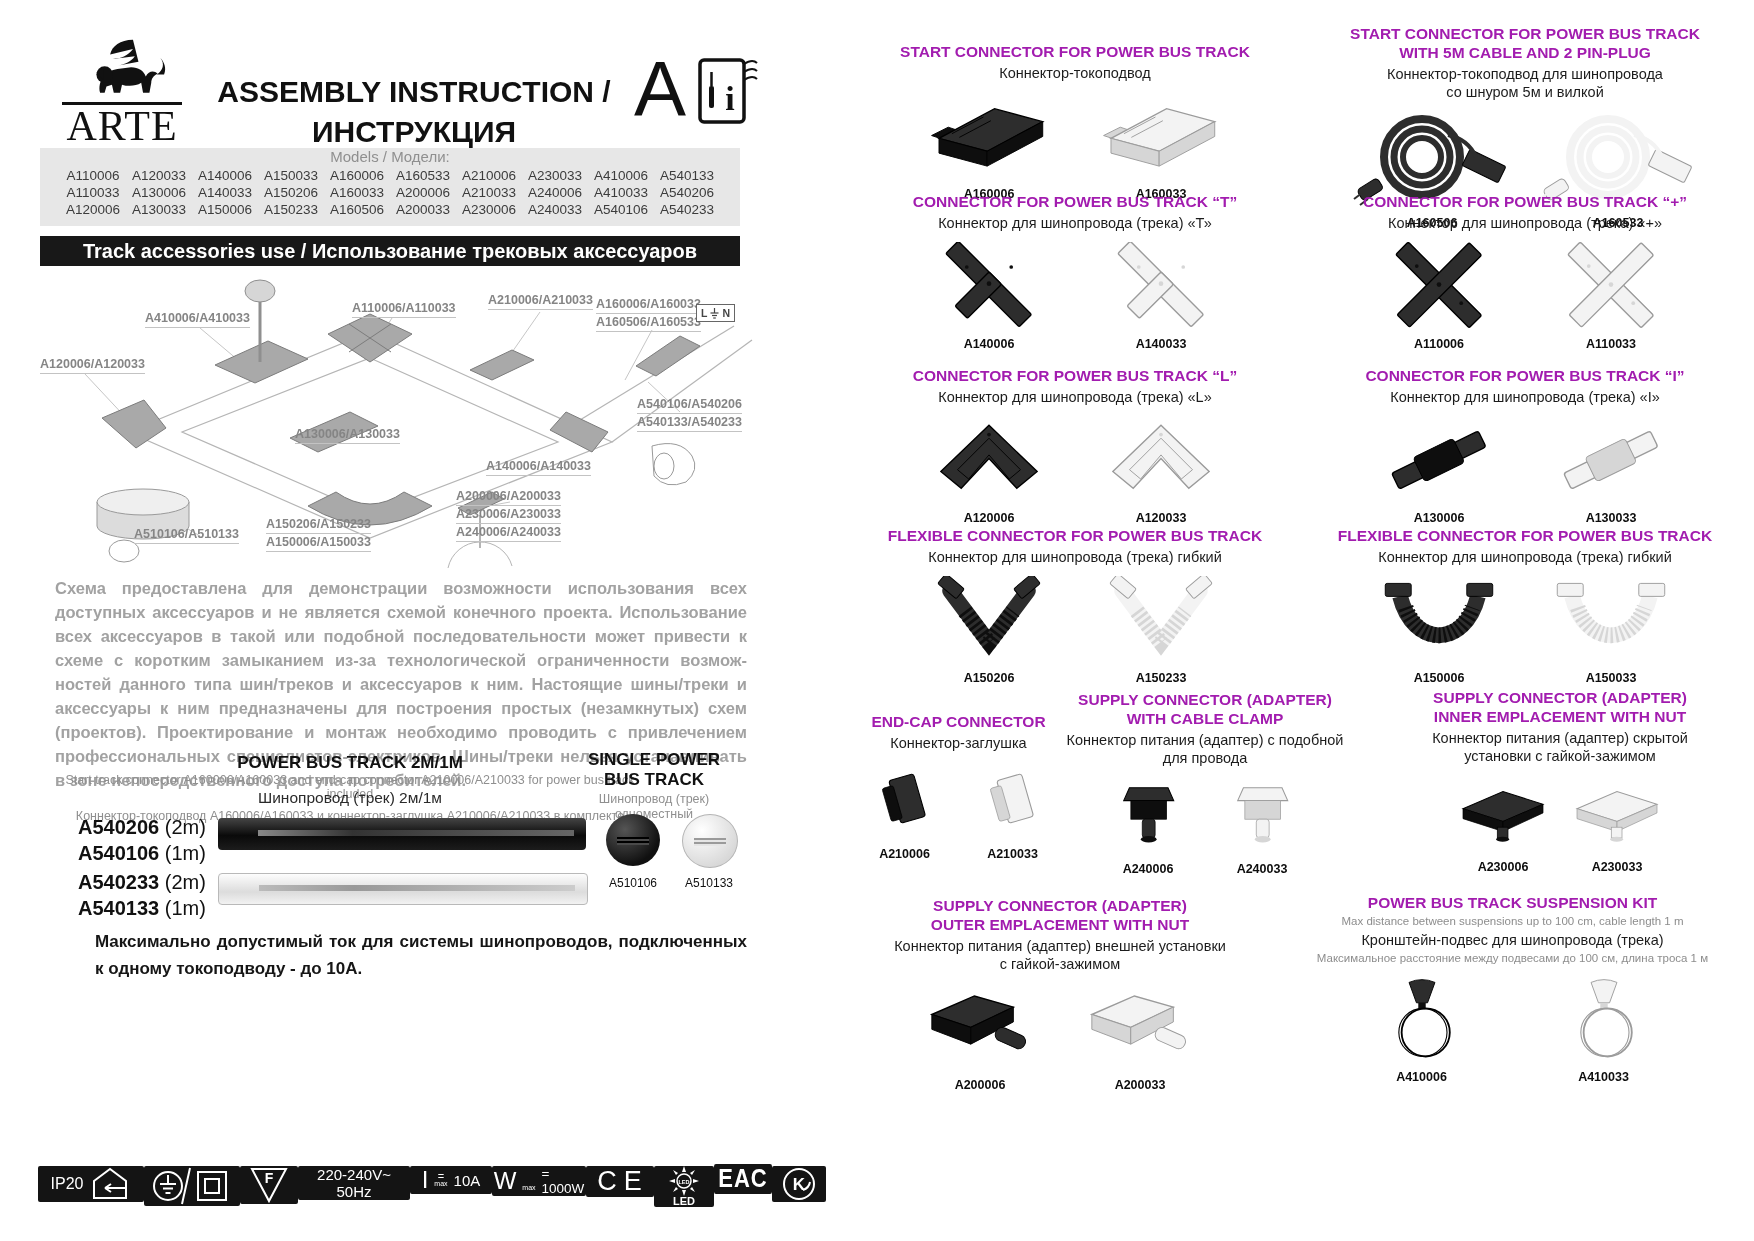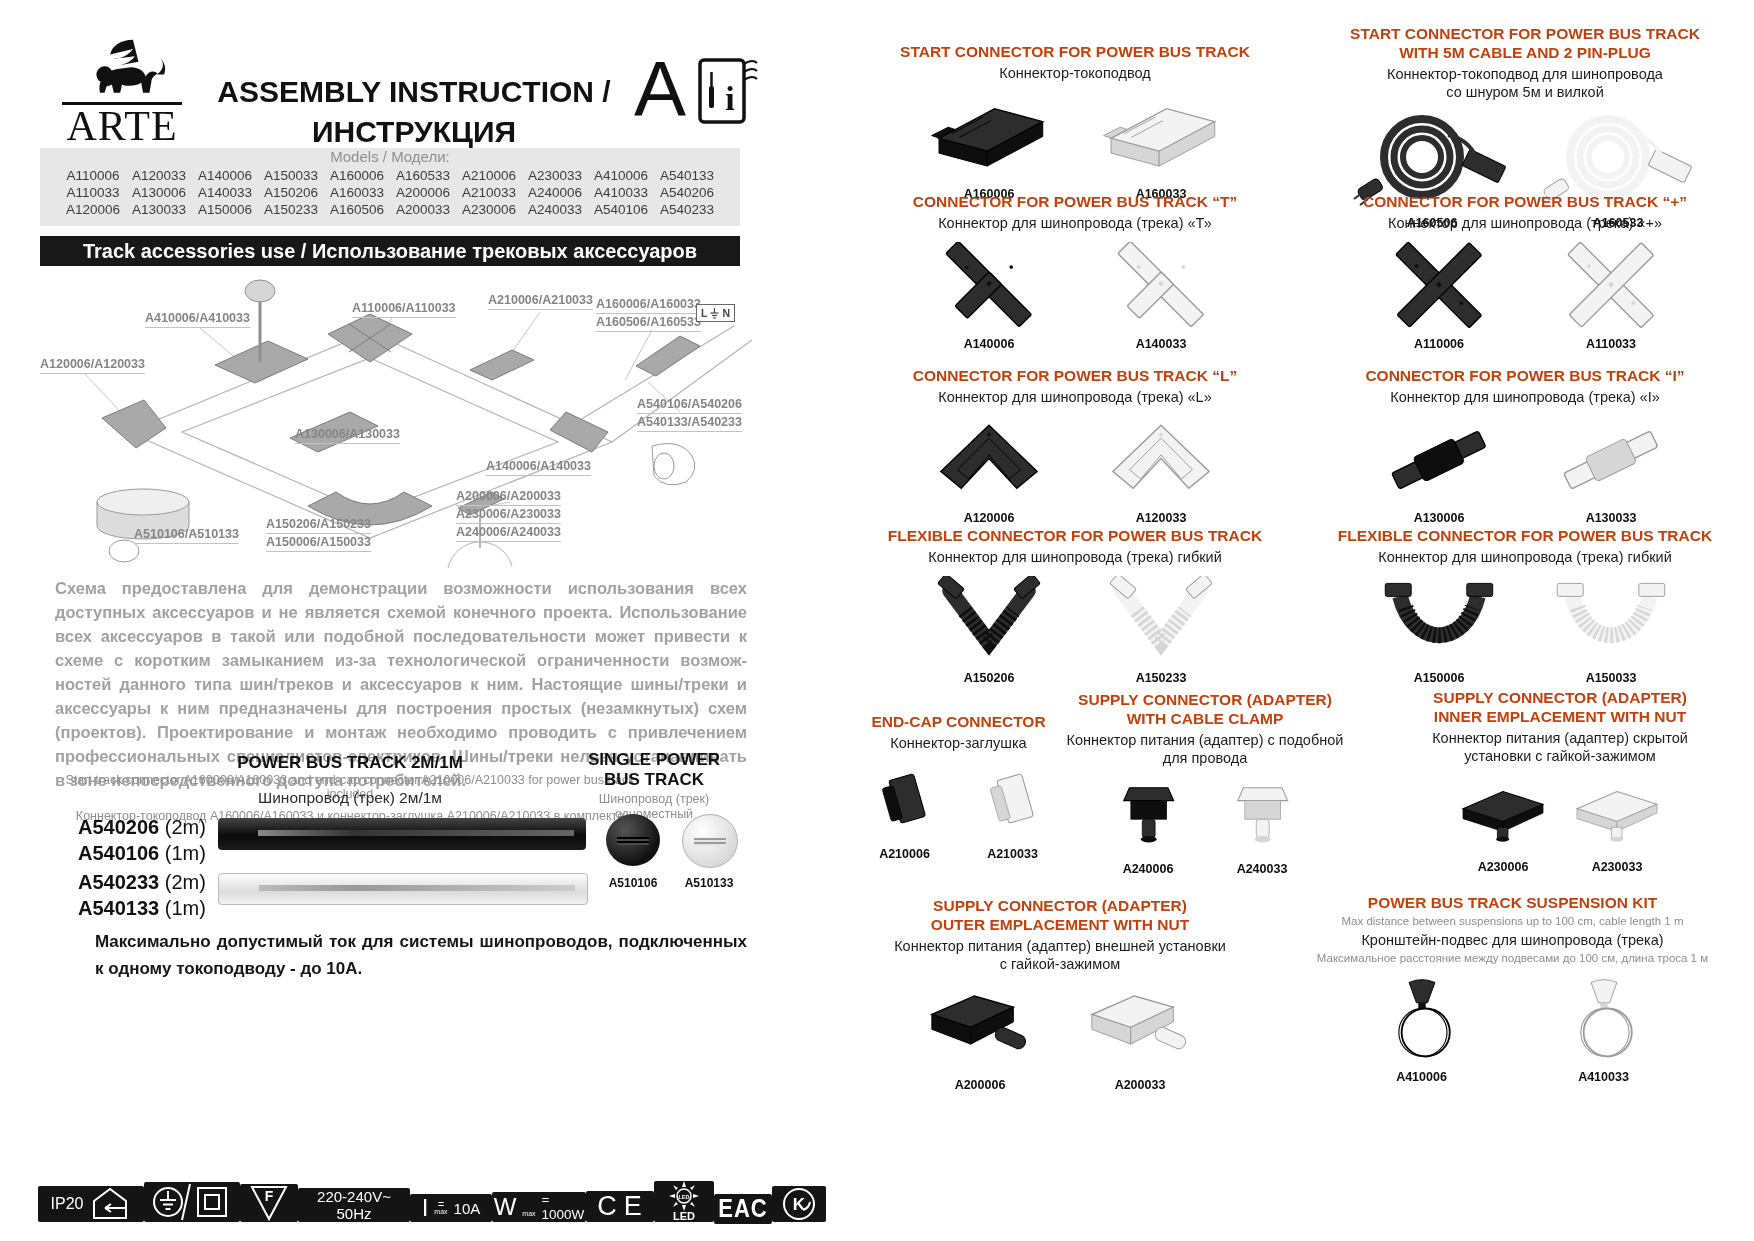--- a/index.html
+++ b/index.html
@@ -48,43 +48,43 @@
   .bar-w{top:873px;height:30px;background:linear-gradient(#fdfdfd,#dcdcdc 60%,#f2f2f2);border:1px solid #b9b9b9}
   .bar-w::after{content:"";position:absolute;left:40px;right:12px;top:11px;height:6px;background:linear-gradient(90deg,#bbb,#999 30%,#ccc)}
   .single-title{position:absolute;left:558px;top:750px;width:192px;text-align:center;font-weight:700;font-size:17px;line-height:20px;color:#111}
   .single-sub{position:absolute;left:558px;top:792px;width:192px;text-align:center;font-size:12.5px;color:#8f8f8f;line-height:15px}
   .disc{position:absolute;top:814px;width:54px;height:52px;border-radius:50%}
   .disc::after{content:"";position:absolute;left:20%;top:44%;width:60%;height:8px}
   .disc-b{left:606px;background:radial-gradient(circle at 35% 30%,#555,#101010 70%)}
   .disc-b::after{background:repeating-linear-gradient(180deg,#000 0 2px,#4a4a4a 2px 4px)}
   .disc-w{left:682px;background:radial-gradient(circle at 35% 30%,#fff,#d8d8d8 75%);border:1px solid #b5b5b5}
   .disc-w::after{background:repeating-linear-gradient(180deg,#9a9a9a 0 2px,#e5e5e5 2px 4px)}
-  .disc-code{position:absolute;top:876px;width:80px;text-align:center;font-size:12px;font-weight:700;color:#111}
+  .disc-code{position:absolute;top:876px;width:80px;text-align:center;font-size:12px;font-weight:400;color:#111}
 
   
   .warning{position:absolute;left:95px;top:928px;width:652px;font-size:17px;font-weight:700;color:#161616;text-align:justify;line-height:27px}
   .warning p{margin:0}
   .warning .ind{text-indent:50px}
 
   
-  .badges{position:absolute;left:38px;top:1166px;display:flex;align-items:flex-end;height:56px}
+  .badges{position:absolute;left:38px;top:1166px;display:flex;align-items:flex-start;height:56px}
   .badge{background:#141414;color:#fff;display:flex;align-items:center;justify-content:center;gap:6px;border-radius:2px;padding:0 6px;box-sizing:border-box}
   .badge svg{display:block}
   .b-volt{flex-direction:column;gap:0;font-size:15px;line-height:17px}
   .b-stack{display:flex;flex-direction:column;align-items:center;line-height:8px}
   .b-stack .eq{font-size:11px}
   .b-stack .mx{font-size:7px}
   .big-letter{font-size:24px;font-weight:400}
   .b-ce{font-size:27px;letter-spacing:7px;font-weight:500;padding-left:12px}
   .b-eac{font-size:22px;font-weight:700;transform:scaleY(1.15);letter-spacing:1px}
   .b-led{flex-direction:column;gap:0;line-height:11px;font-size:11px;font-weight:700}
 
   
   .card{position:absolute;text-align:center}
-  .card h3{font-size:15.5px;font-weight:700;margin:0;line-height:19px;color:#c2410c}
+  .card h3{font-size:15.5px;font-weight:700;margin:0;line-height:19px;color:#a21caf}
   .card .ru{font-size:14.5px;color:#1c1c1c;line-height:18px;margin:3px 0 0}
   .card .note{font-size:11.5px;color:#8d8d8d;line-height:14px;margin:2px 0 0}
   .items{display:flex;justify-content:center;align-items:flex-end;gap:40px;margin-top:10px}
   .card figure{margin:0}
   .pv{width:132px;height:88px}
   .pv-lg{width:160px;height:104px}
   .pv-sm{width:100px;height:78px}
   .pv-b{--a:#2d2d2d;--b:#0e0e0e;--s:#000}
   .pv-w{--a:#f3f3f3;--b:#d6d6d6;--s:#9b9b9b}
   .card figcaption{font-size:12.5px;font-weight:700;margin-top:3px;color:#0d0d0d}

